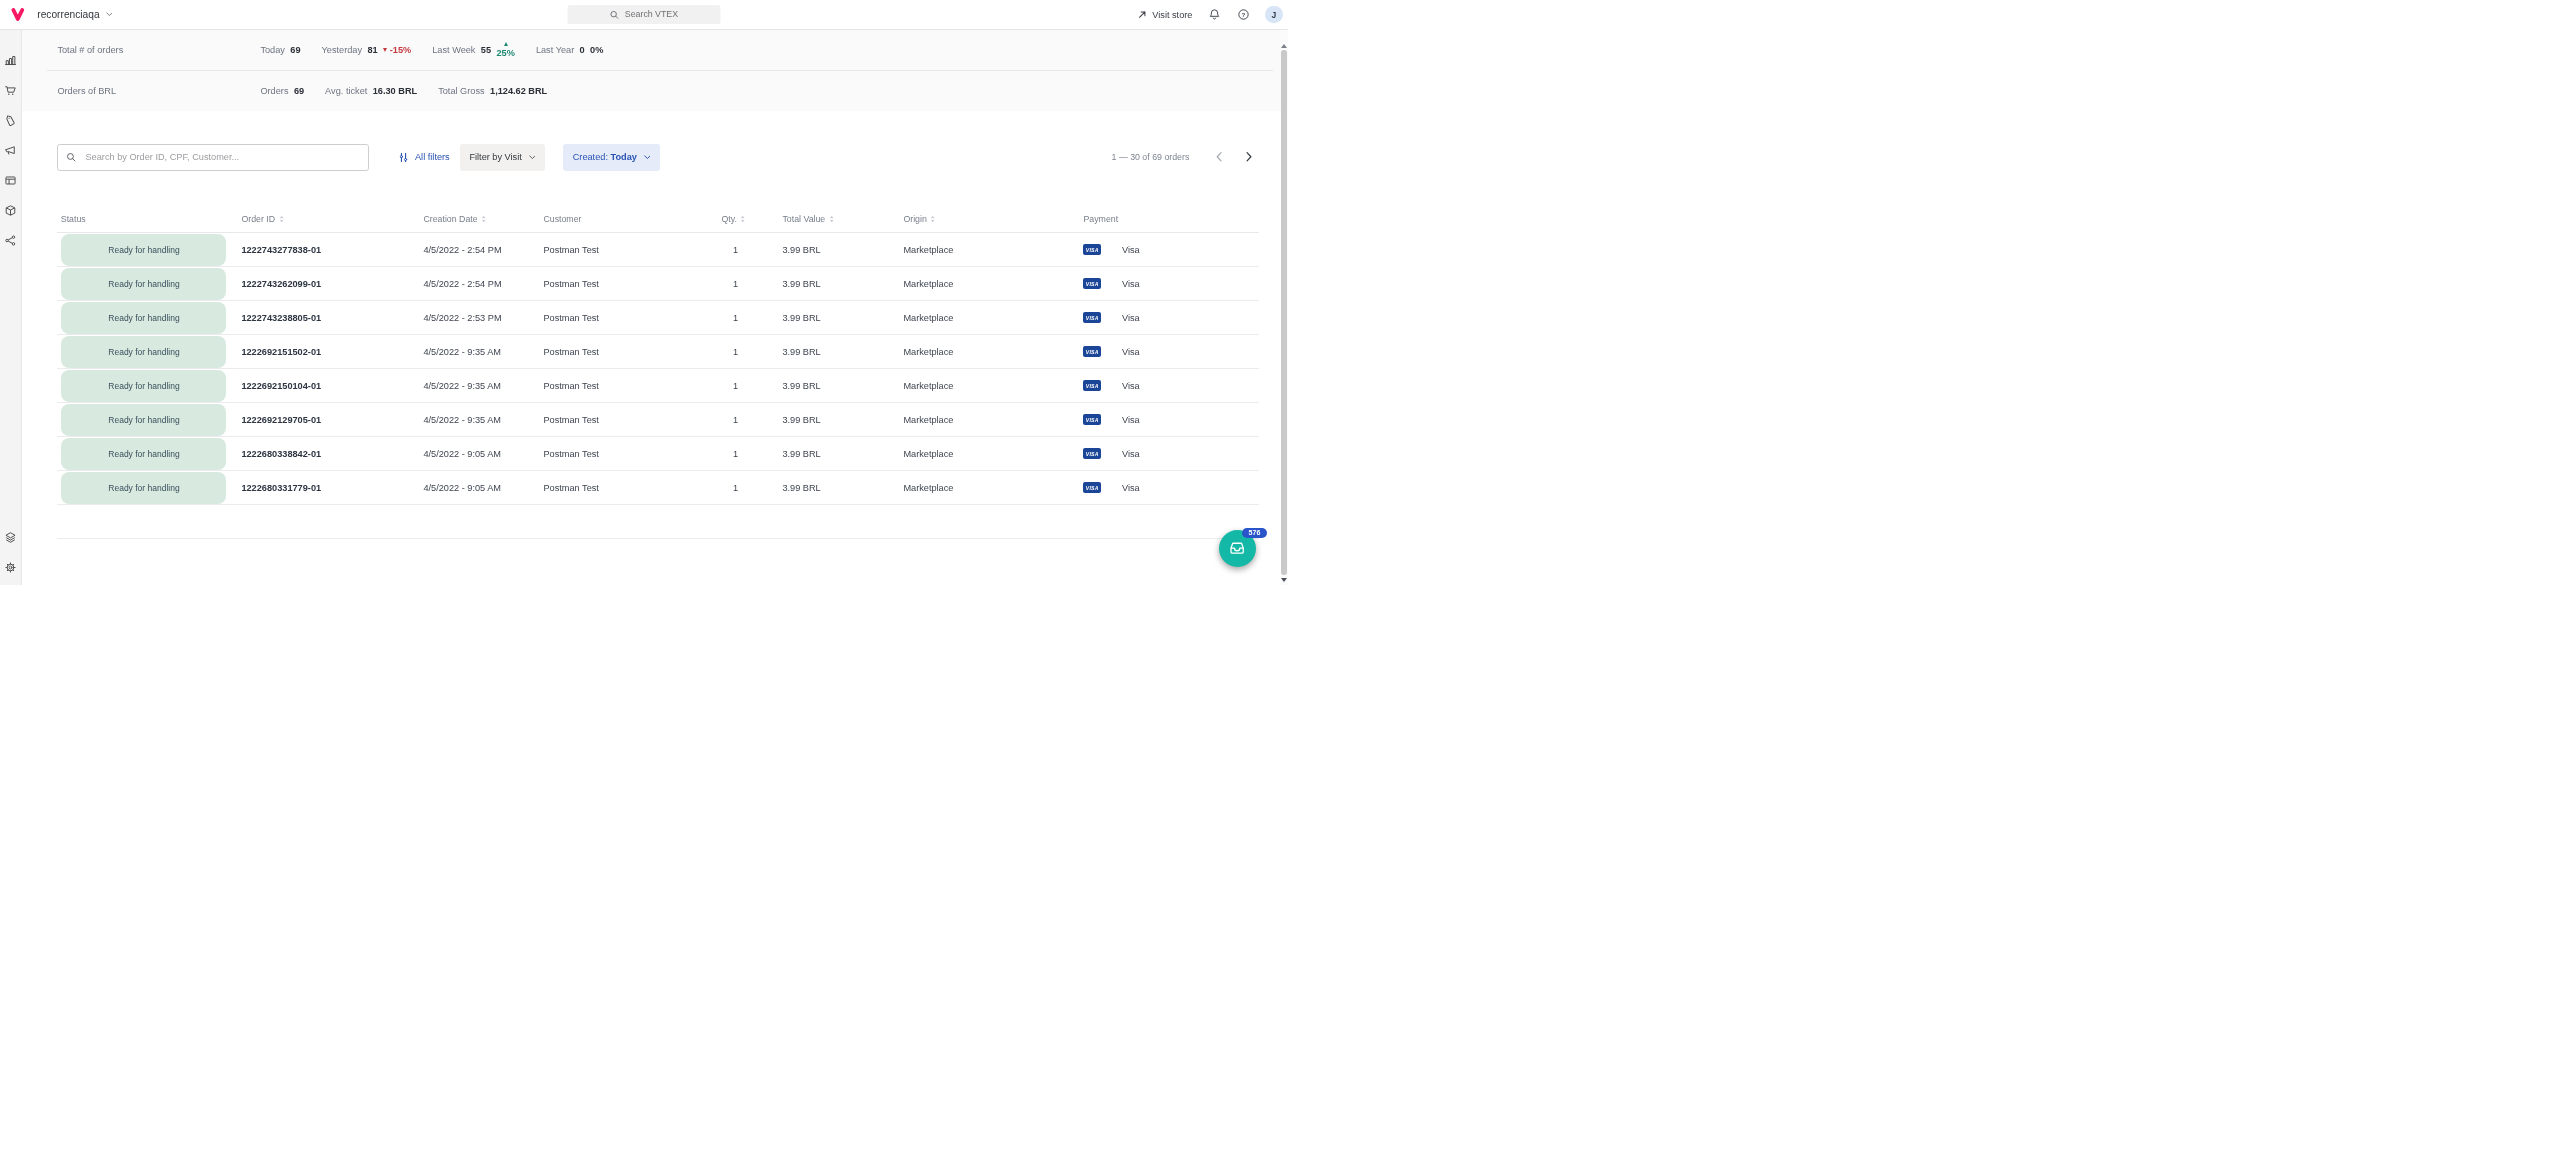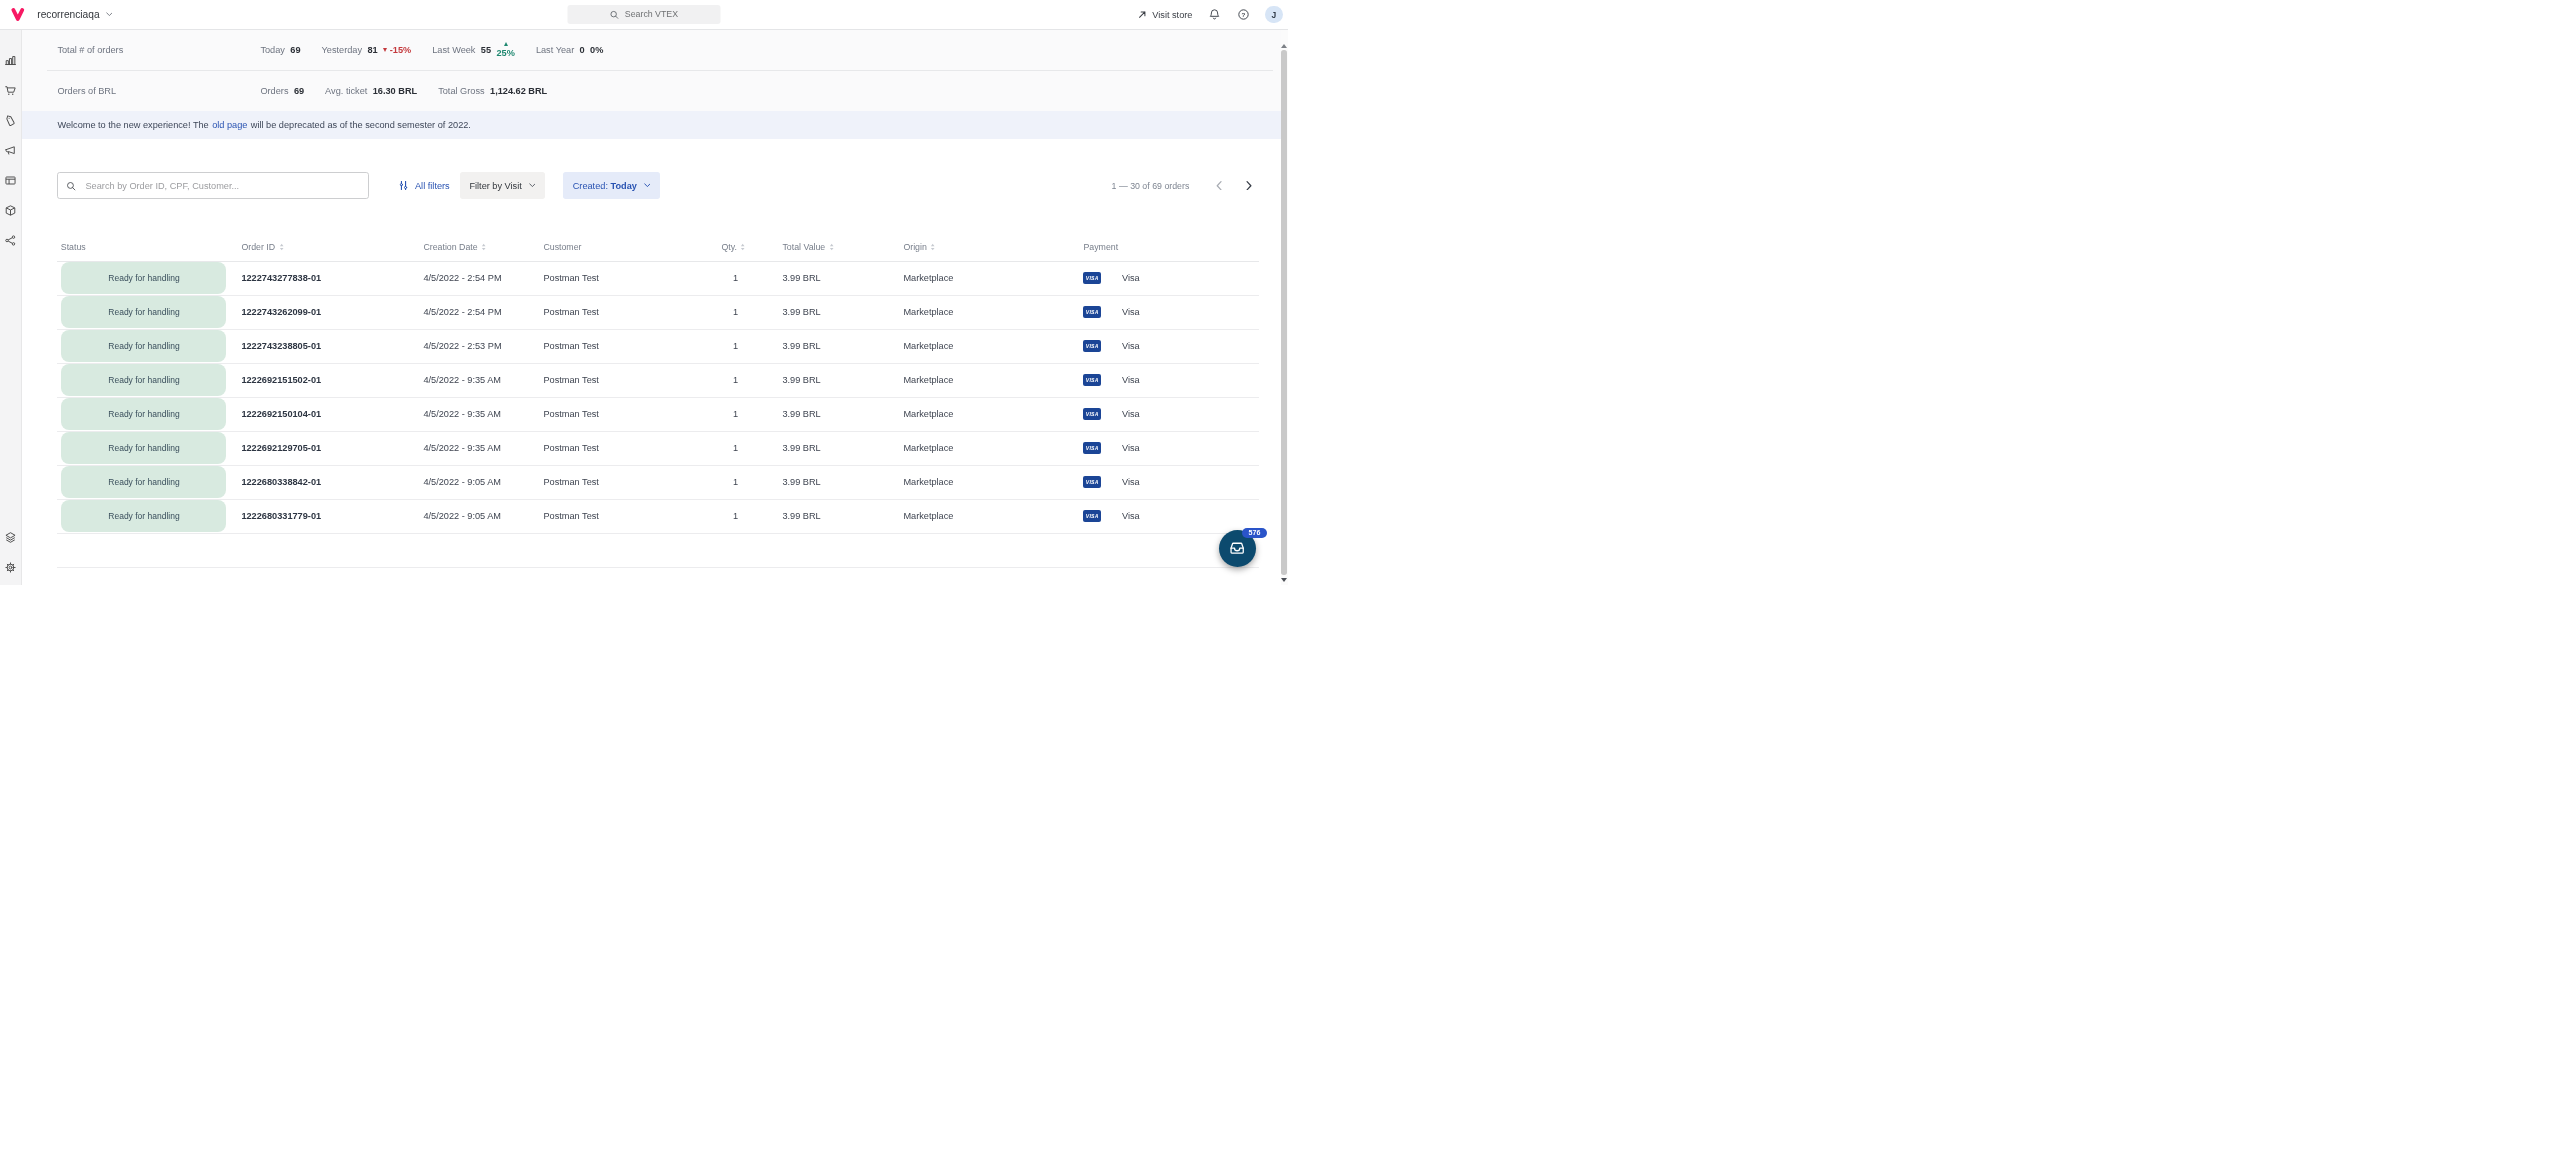--- a/index.html
+++ b/index.html
@@ -72,21 +72,21 @@
   .th{display:flex;align-items:center;gap:3.4px;}
   .th.first{padding-left:3.4px;}
   .trow{height:33px;border-bottom:0.7px solid #ECECEE;font-size:9.2px;color:#3E4450;cursor:pointer;}
   .badge{width:165px;height:32px;margin-left:4.1px;background:#D8EAE0;border-radius:8.1px;display:flex;align-items:center;justify-content:center;font-size:8.5px;color:#3A4F5C;}
   .cell-orderid{font-weight:700;color:#2D3542;}
   .cell-qty{padding-left:11.5px;}
   .payment{display:flex;align-items:center;gap:21px;}
   .visa-chip{width:17.6px;height:11.5px;background:#1B4596;border-radius:2px;color:#fff;font-size:5.1px;font-weight:700;font-style:italic;display:flex;align-items:center;justify-content:center;letter-spacing:0.2px;}
 
   
-  .fab{position:absolute;left:1219px;top:530px;width:37px;height:37px;border-radius:50%;background:#0c4a6e;display:flex;align-items:center;justify-content:center;box-shadow:0 2.7px 6.8px rgba(0,0,0,.35);cursor:pointer;z-index:8;}
+  .fab{position:absolute;left:1219px;top:530px;width:37px;height:37px;border-radius:50%;background:#14b8a6;display:flex;align-items:center;justify-content:center;box-shadow:0 2.7px 6.8px rgba(0,0,0,.35);cursor:pointer;z-index:8;}
   .fab-badge{position:absolute;top:-2px;left:23px;height:10.2px;min-width:25px;background:#2A54C9;border-radius:5.4px;color:#fff;font-size:7.1px;font-weight:700;display:flex;align-items:center;justify-content:center;padding:0 3.4px;box-sizing:border-box;}
 
   
   .scrollbar{position:absolute;top:30px;right:0;width:7.5px;bottom:0;background:#FBFBFB;display:flex;flex-direction:column;align-items:center;z-index:7;}
   .sb-up{margin-top:13.6px;width:0;height:0;border-left:3.4px solid transparent;border-right:3.4px solid transparent;border-bottom:4.7px solid #7C8086;cursor:pointer;}
   .sb-thumb{margin-top:2.7px;margin-bottom:3.4px;width:6.1px;flex:1;background:#C9C9C9;border-radius:2.7px;cursor:pointer;}
   .sb-down{margin-bottom:2.7px;width:0;height:0;border-left:3.4px solid transparent;border-right:3.4px solid transparent;border-top:4.7px solid #4A4E55;cursor:pointer;}
 </style>
 </head>
 <body>
@@ -257,25 +257,20 @@
             <span class="mlabel">Avg. ticket</span>
             <span class="mvalue">16.30 BRL</span>
           </span>
           <span class="metric">
             <span class="mlabel">Total Gross</span>
             <span class="mvalue">1,124.62 BRL</span>
           </span>
         </div>
       </div>
 
-      <div class="banner">
-        <span>Welcome to the new experience! The</span>
-        <span class="link">old page</span>
-        <span>will be deprecated as of the second semester of 2022.</span>
-      </div>
 
       <div class="content">
 
         <div class="filter-bar">
           <div class="search-box">
             <span>
               <svg width="10.2" height="10.2" viewBox="0 0 16 16">
                   <circle cx="7" cy="7" r="4.6" fill="none" stroke="#4A4E53" stroke-width="1.4"></circle>
                   <path d="M10.4 10.4 14 14" stroke="#4A4E53" stroke-width="1.4" stroke-linecap="round"></path>
                 </svg>

